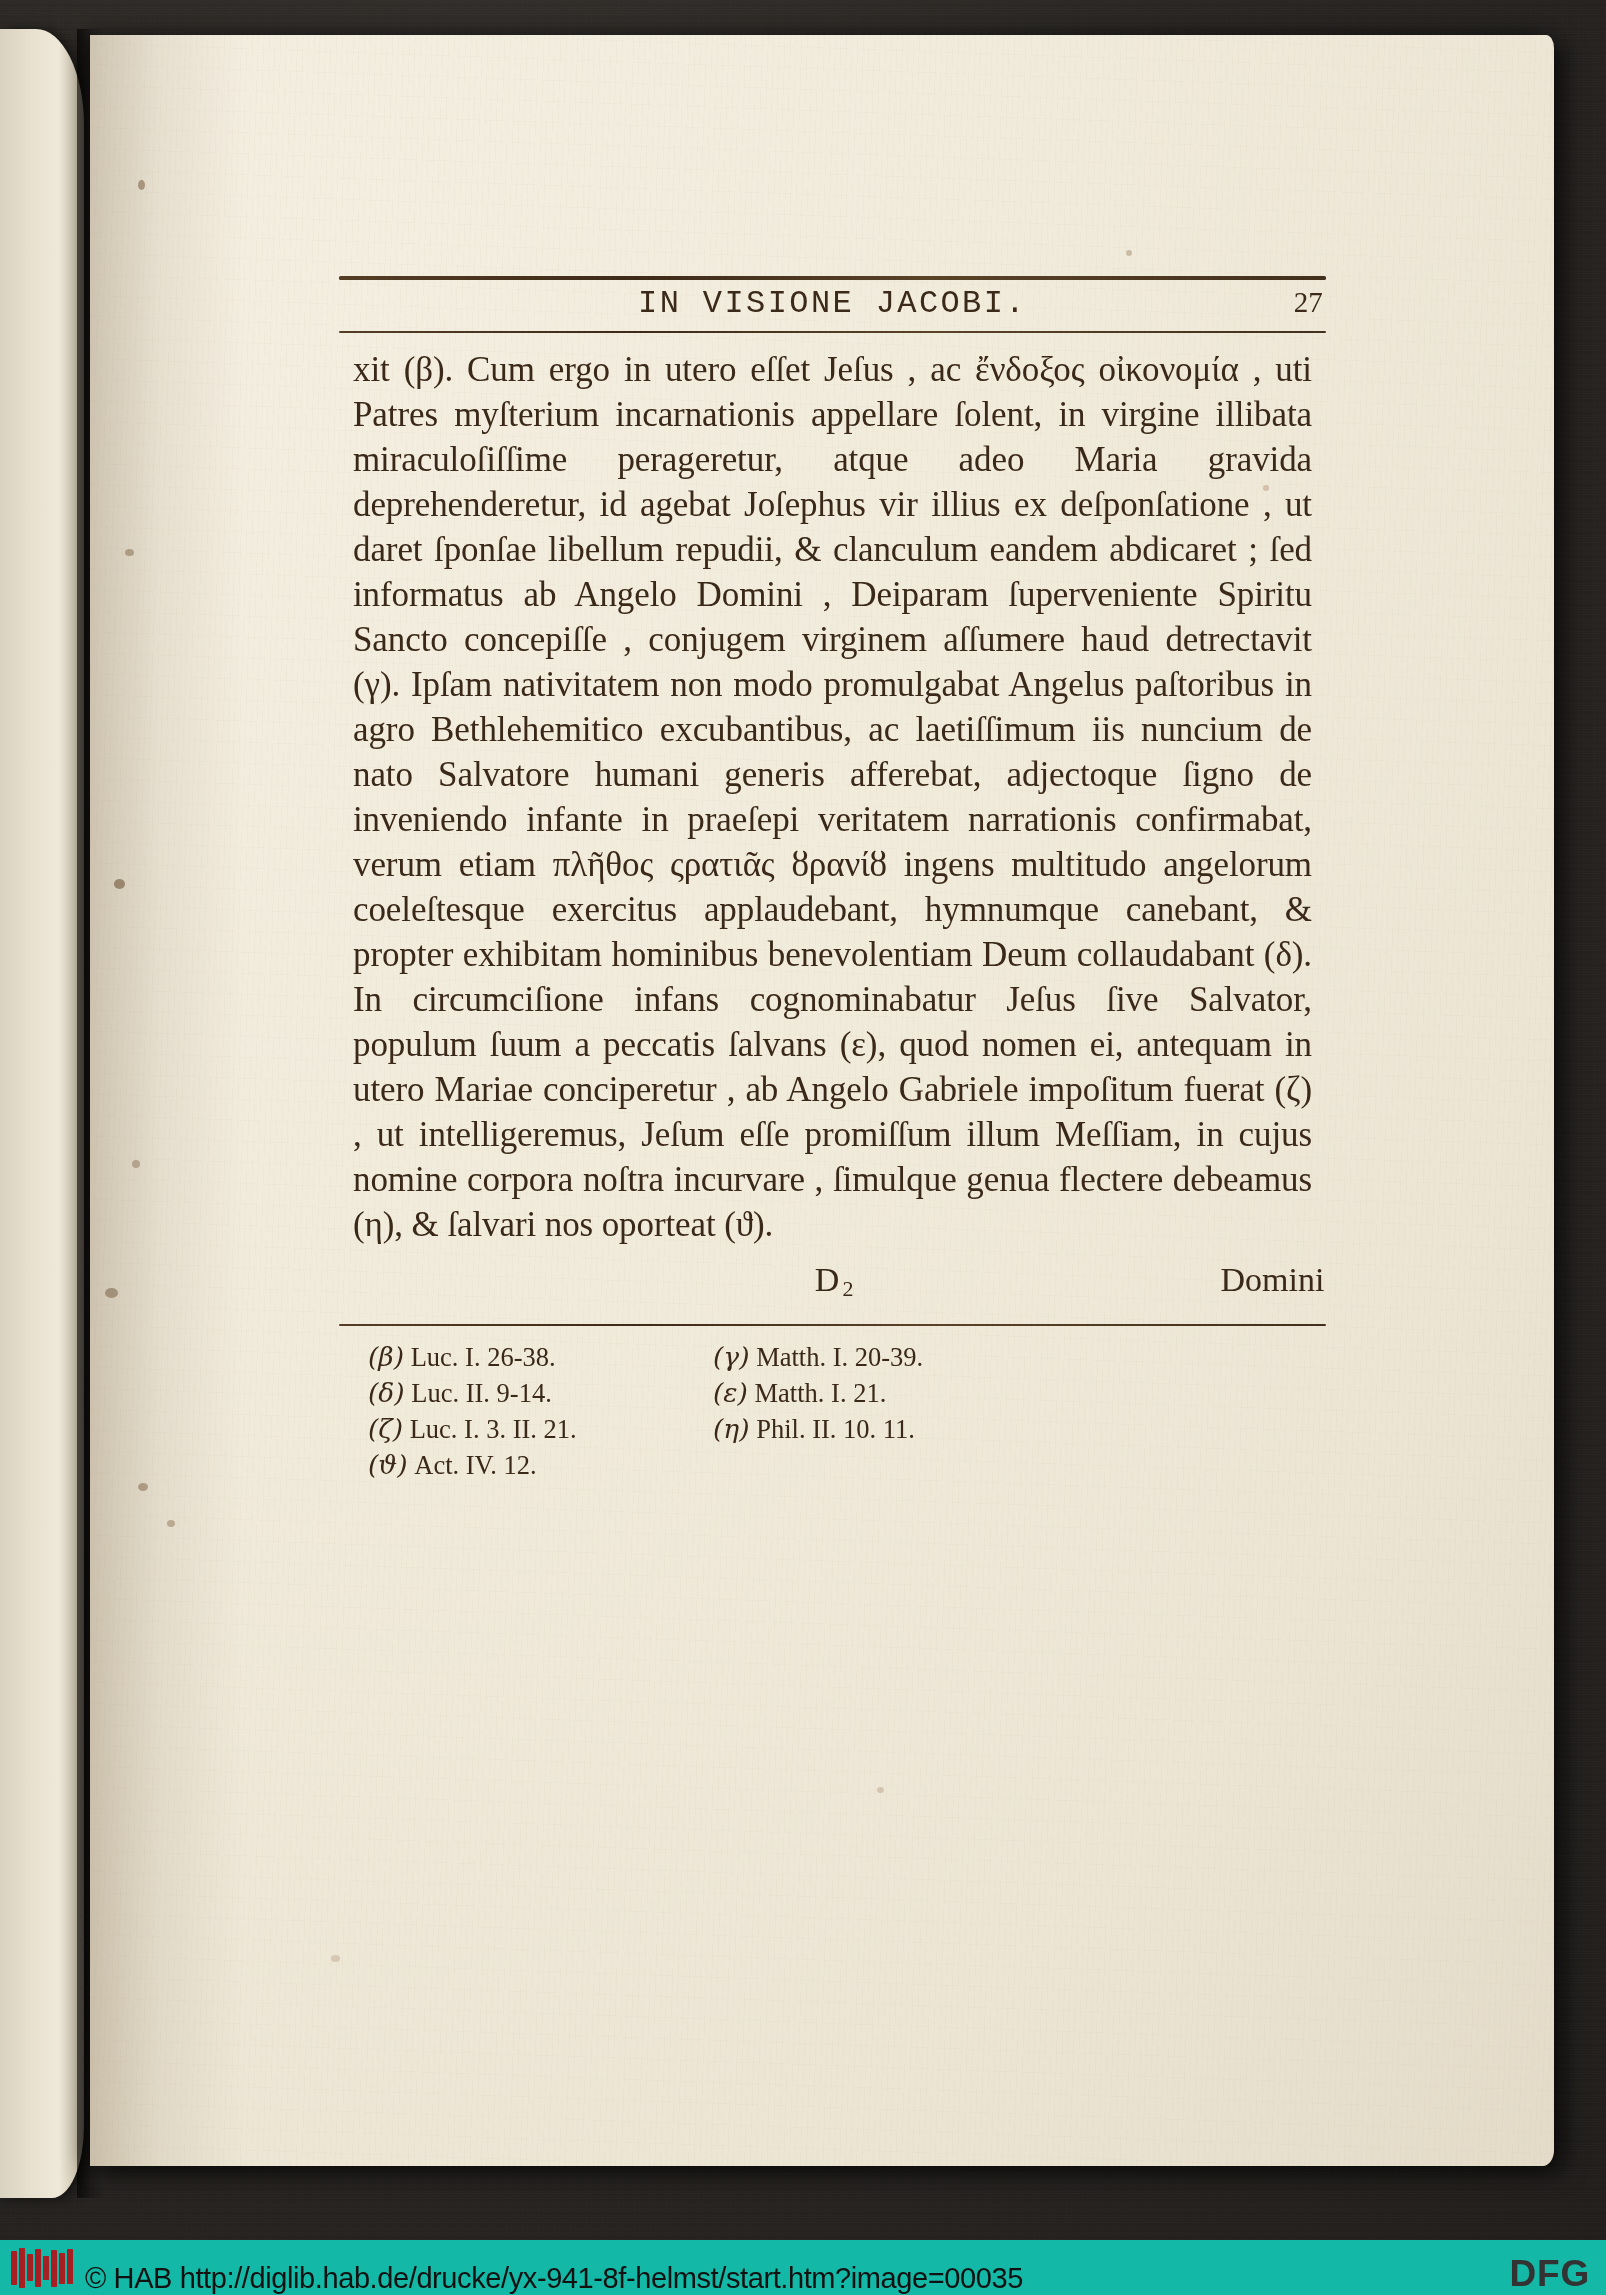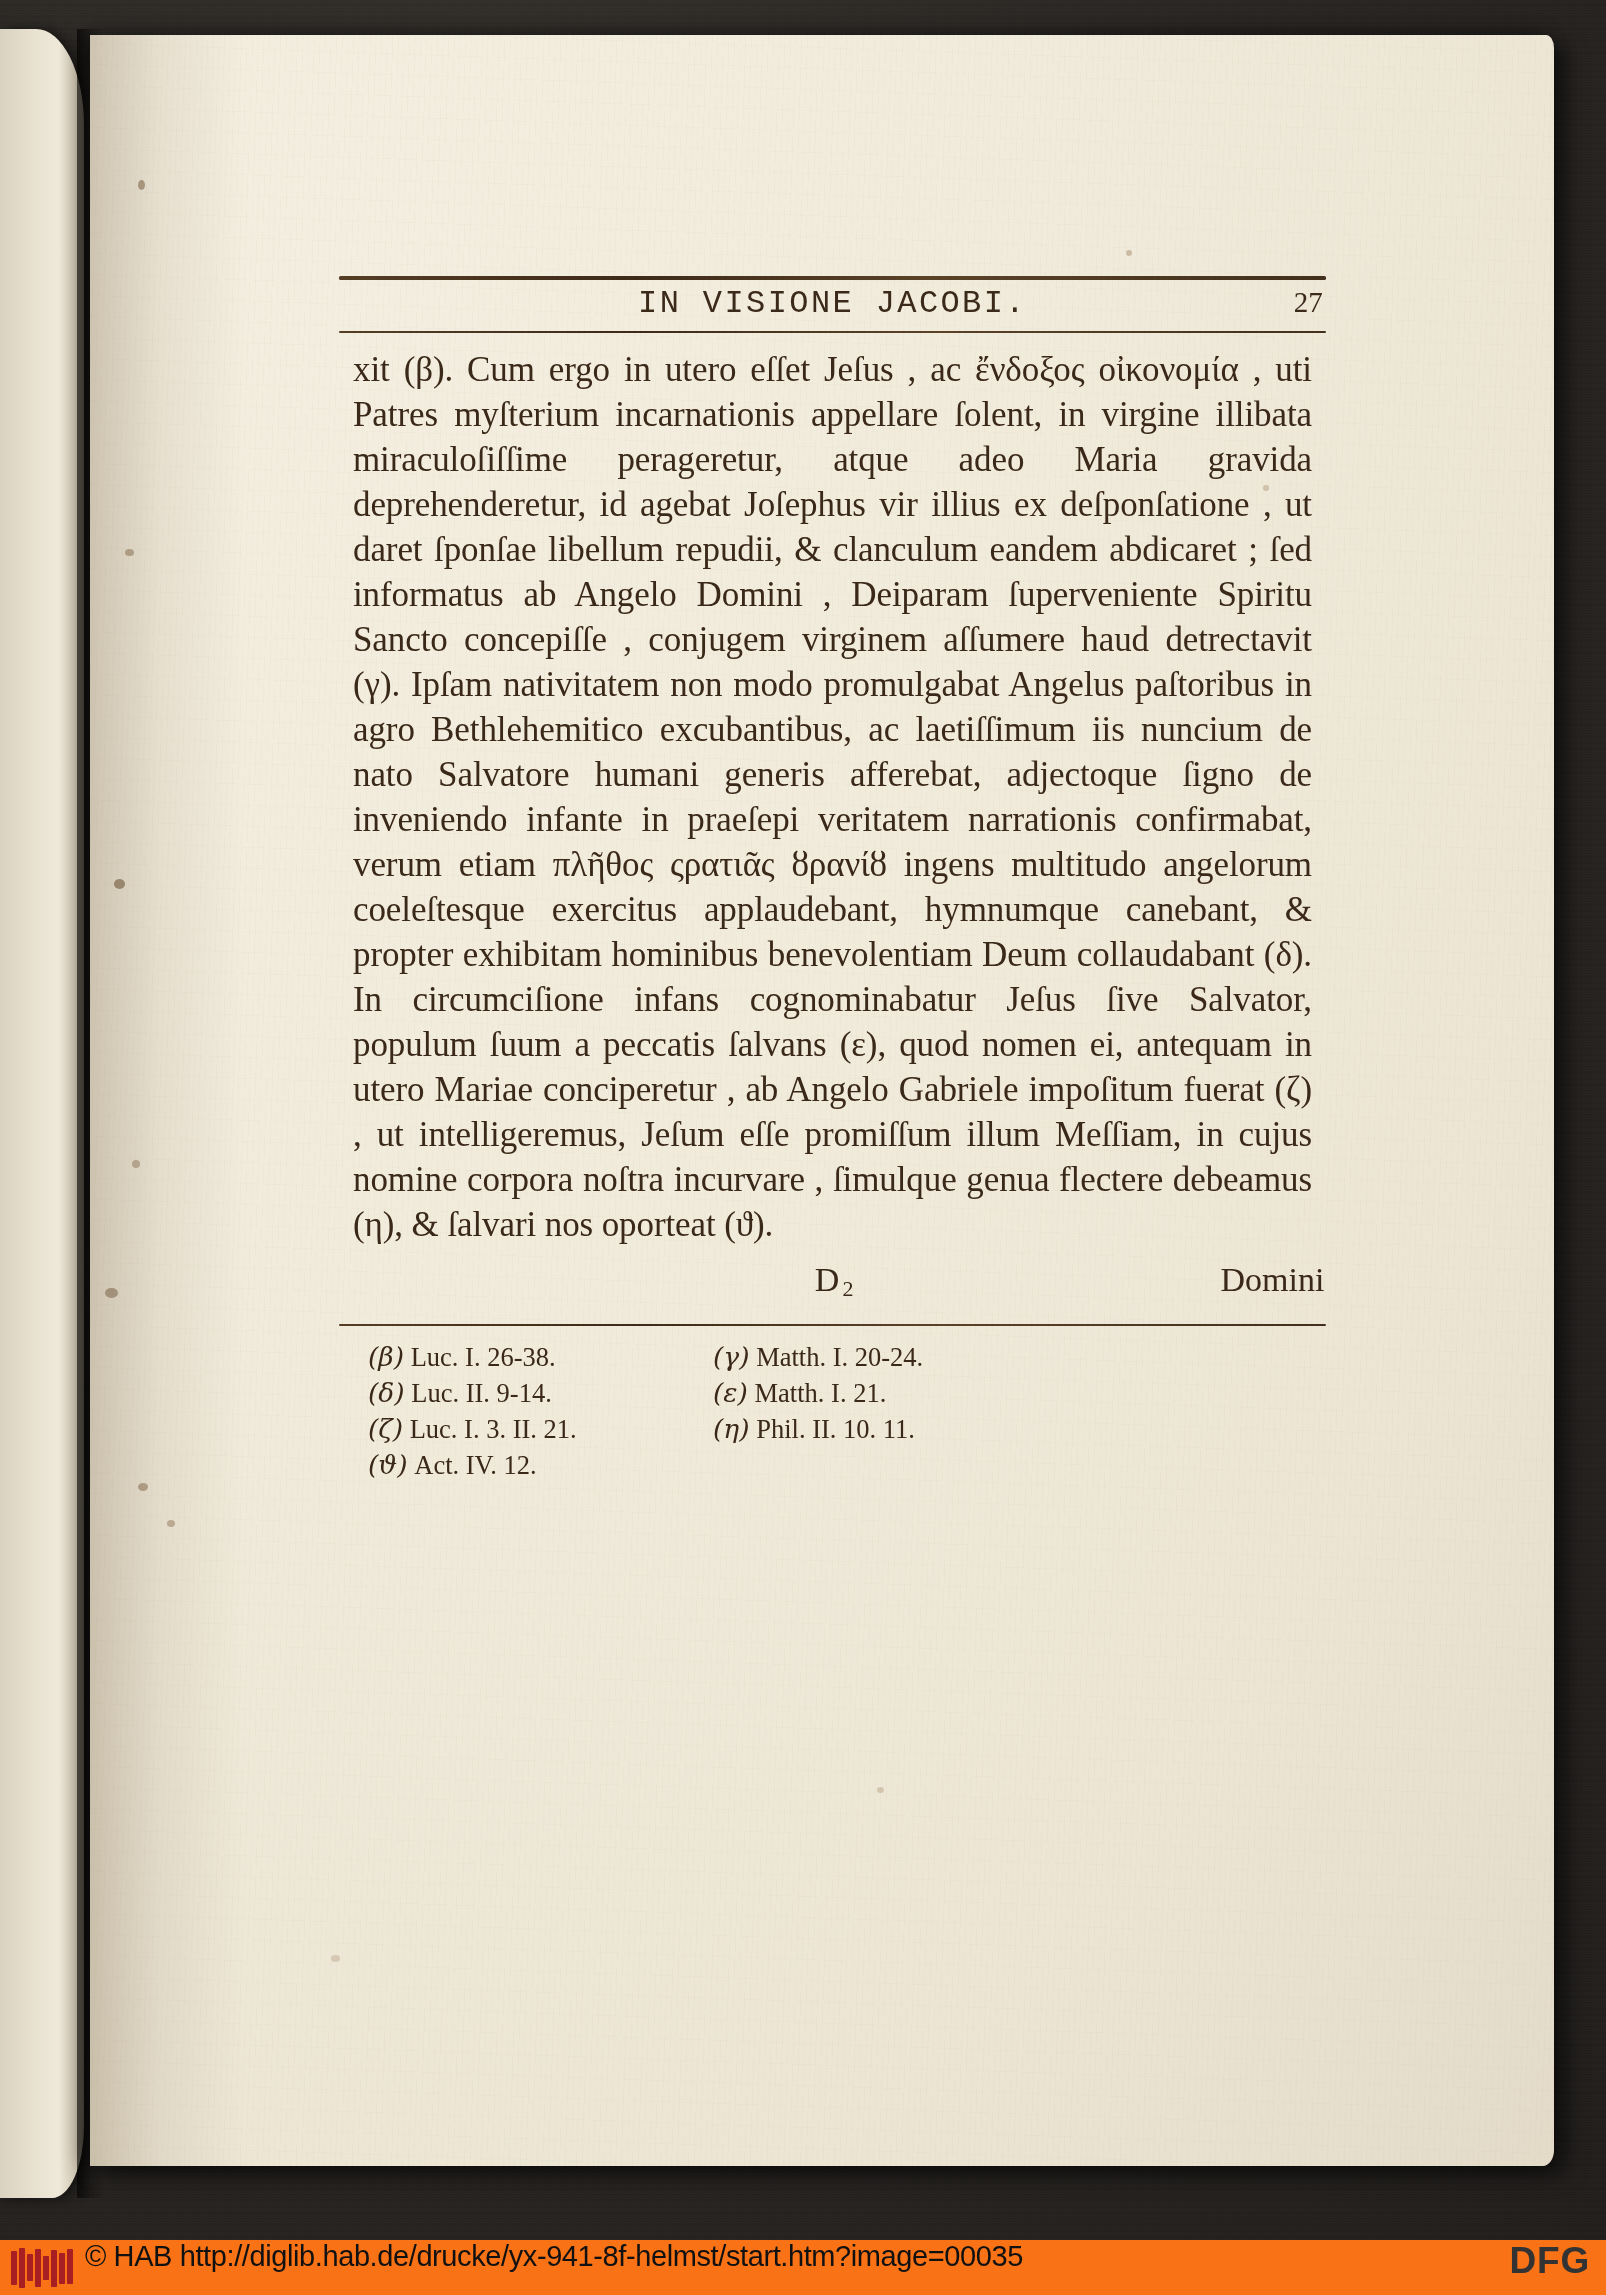--- a/index.html
+++ b/index.html
@@ -120,22 +120,22 @@
     color:#3a2818;
   }
   #fn-left{width:345px;padding-left:29px;}
   #fn-right{width:345px;}
   .fn-item{white-space:nowrap;}
   .fn-mark{font-family:"DejaVu Serif", serif;font-style:italic;}
 
   
   #attrib{
     position:absolute;left:0;bottom:0;width:1607px;height:55px;
-    background:#f97316;
-    display:flex;align-items:flex-start;
+    background:#14b8a6;
+    display:flex;align-items:flex-end;
     font-family:"Liberation Sans", sans-serif;
   }
   #hab-logo{
     width:85px;height:55px;position:relative;flex:0 0 auto;
   }
   #hab-logo i{
     position:absolute;display:block;width:5.6px;background:#a81f23;border-radius:0.8px;
   }
   #attrib-text{
     flex:1 1 auto;
@@ -210,21 +210,21 @@
           <span>Luc. I. 3. II. 21.</span>
         </div>
         <div class="fn-item">
           <span class="fn-mark">(ϑ)</span>
           <span>Act. IV. 12.</span>
         </div>
       </div>
       <div id="fn-right">
         <div class="fn-item">
           <span class="fn-mark">(γ)</span>
-          <span>Matth. I. 20-24.</span>
+          <span>Matth. I. 20-39.</span>
         </div>
         <div class="fn-item">
           <span class="fn-mark">(ε)</span>
           <span>Matth. I. 21.</span>
         </div>
         <div class="fn-item">
           <span class="fn-mark">(η)</span>
           <span>Phil. II. 10. 11.</span>
         </div>
       </div>

